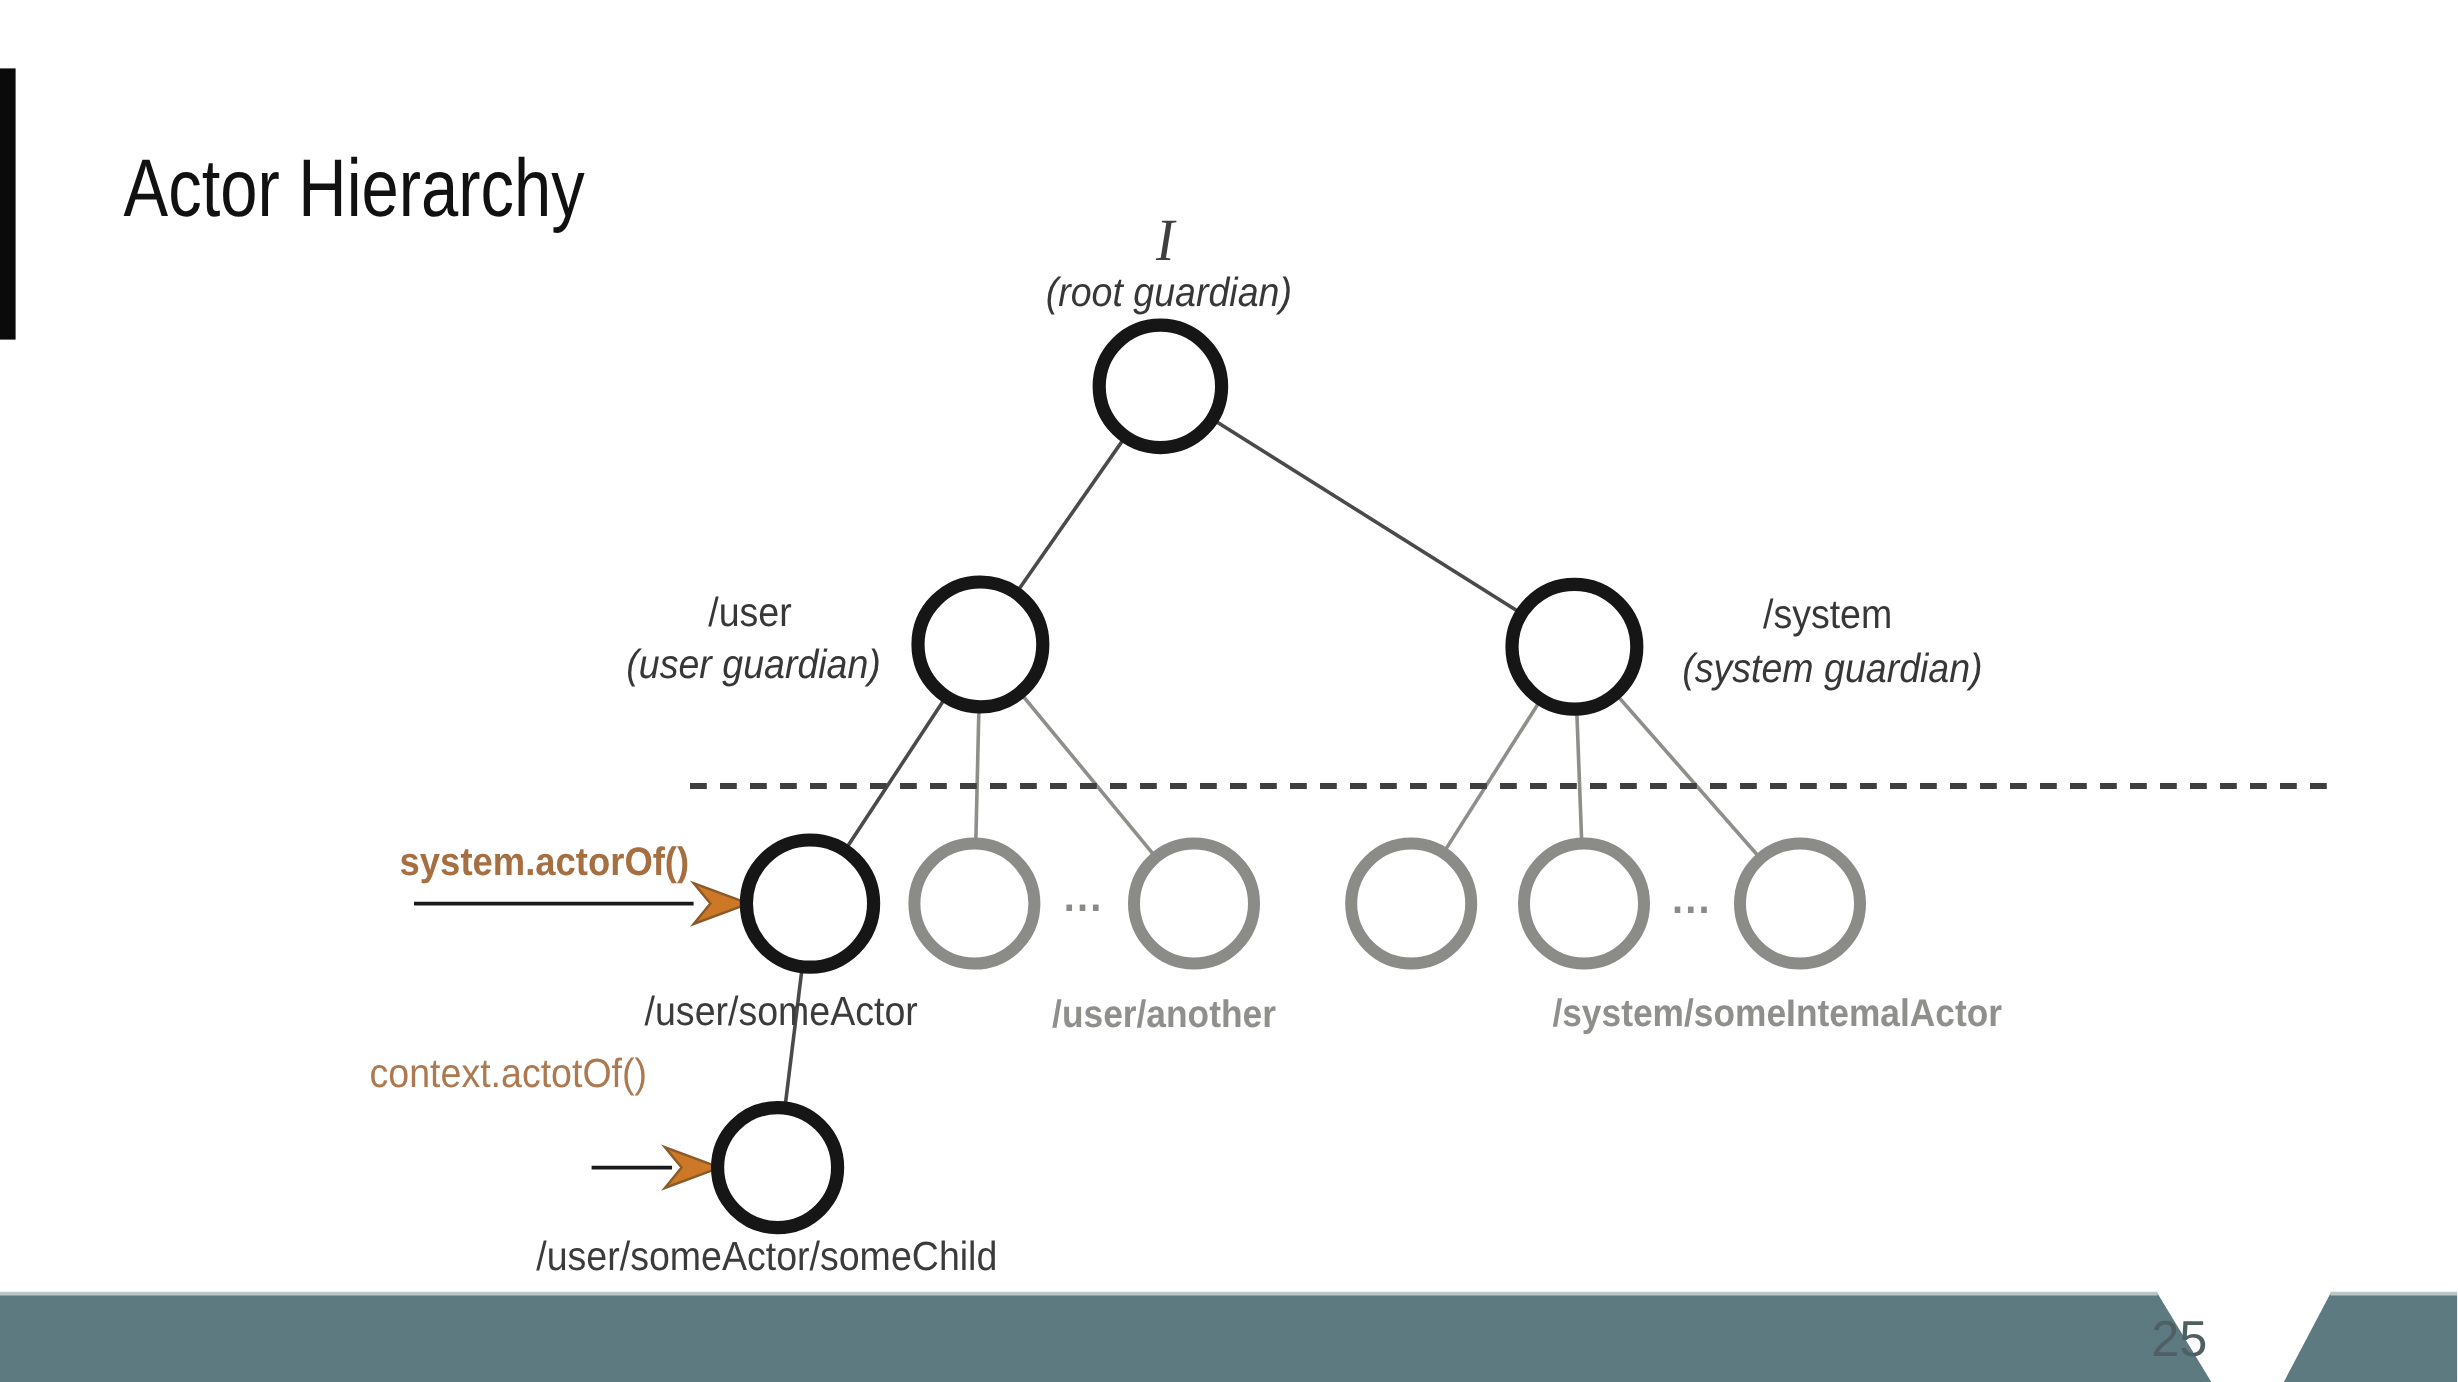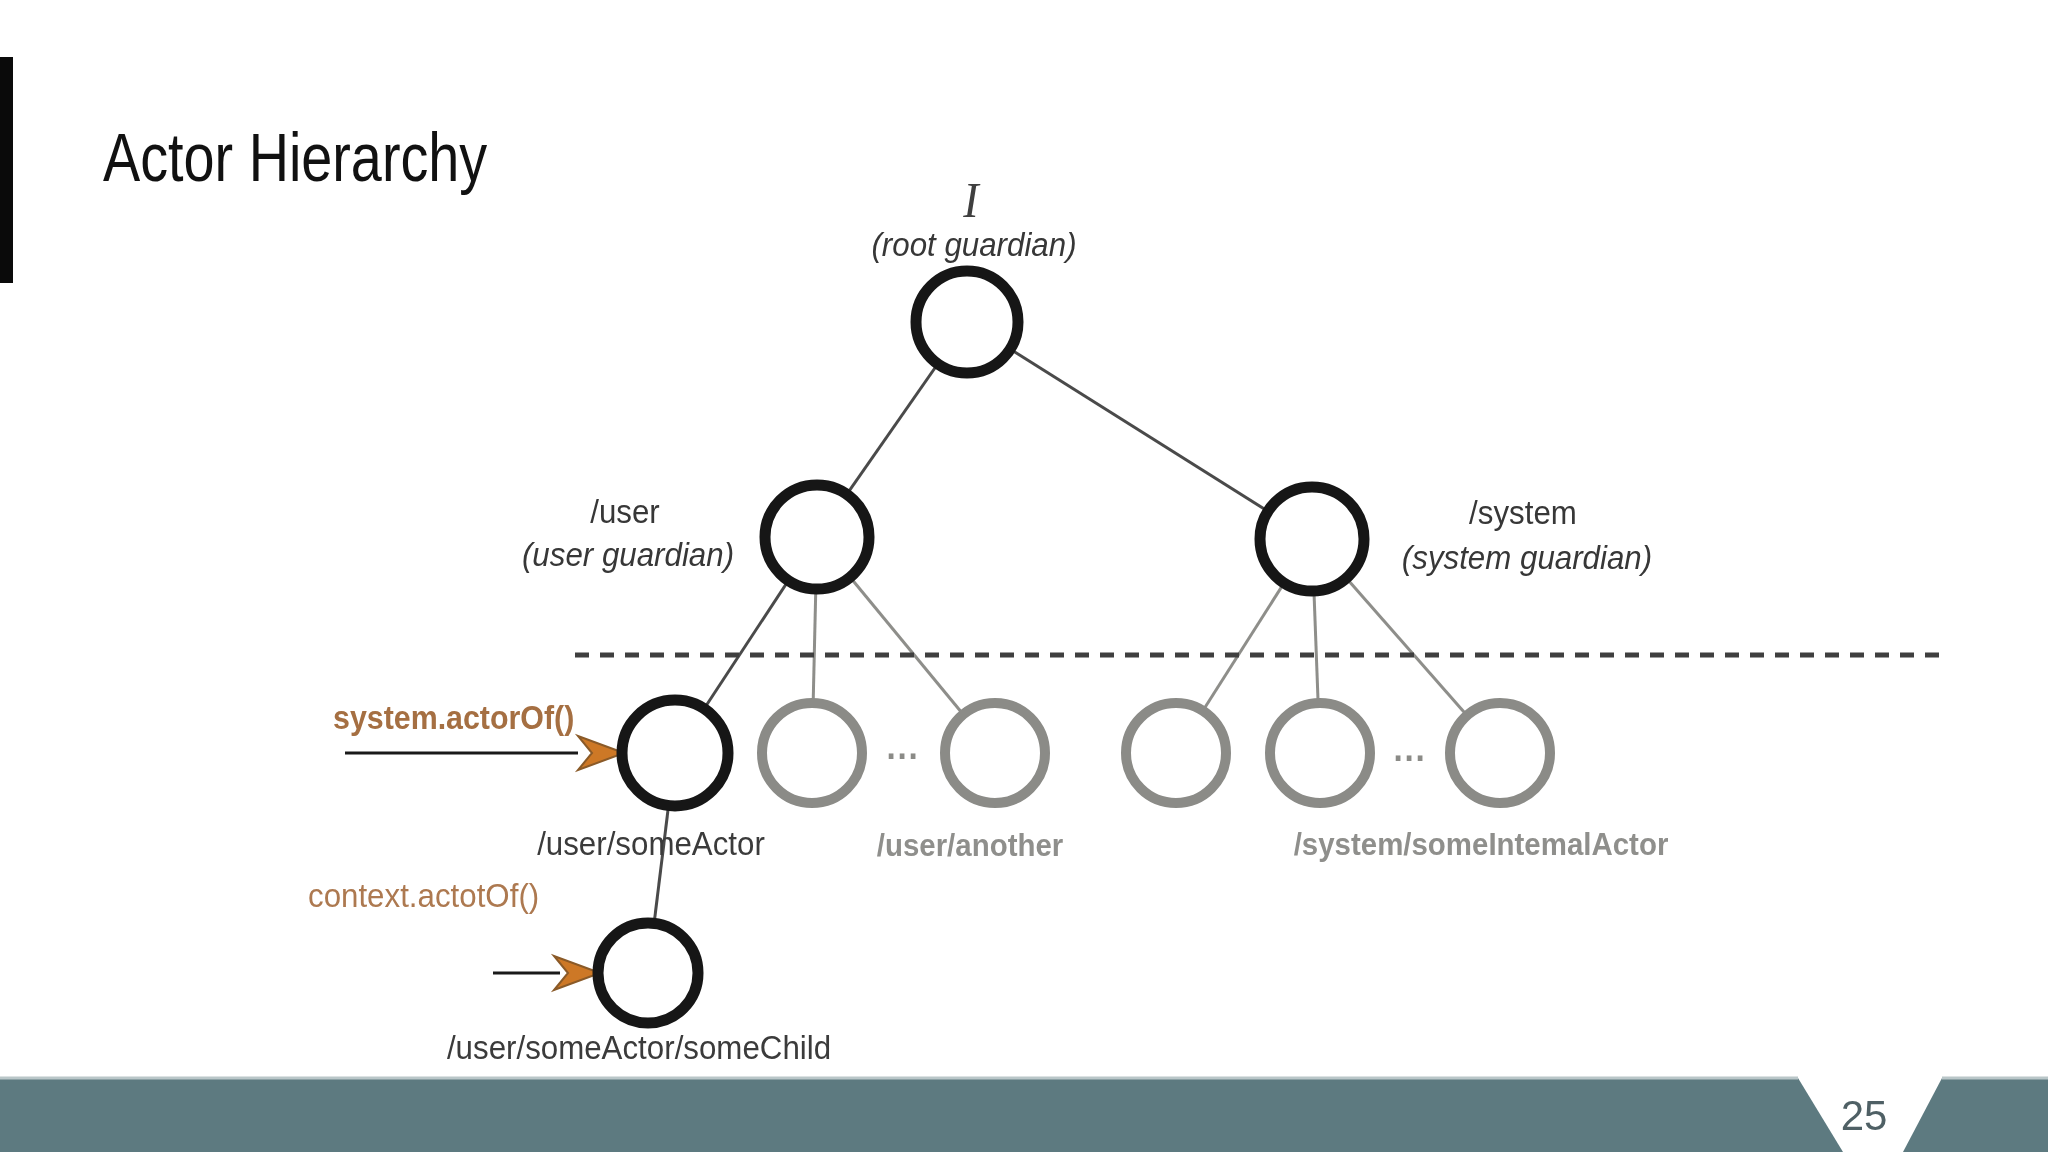--- a/index.html
+++ b/index.html
@@ -111,15 +111,15 @@
 
   <div class="lbl ellipsis-dots" style="left:903px; top:726px;">...</div>
   <div class="lbl ellipsis-dots" style="left:1410px; top:728px;">...</div>
 
   <svg class="diagram-svg" id="footer-svg" width="2048" height="1152" viewBox="0 0 2048 1152">
       <polygon points="0,1078 1798,1078 1843,1152 0,1152" fill="#5d7a80"></polygon>
       <line x1="0" y1="1078" x2="1798" y2="1078" stroke="#b9c6c8" stroke-width="3"></line>
       <polygon points="1942,1078 2048,1078 2048,1152 1903,1152" fill="#5d7a80"></polygon>
       <line x1="1942" y1="1078" x2="2048" y2="1078" stroke="#b9c6c8" stroke-width="3"></line>
     </svg>
-  <div class="footer-num" style="left:1864px; top:1092px;">25</div>
+  <div class="footer-num" style="left:1816px; top:1092px;">25</div>
 
 </div>
 
 </body></html>

